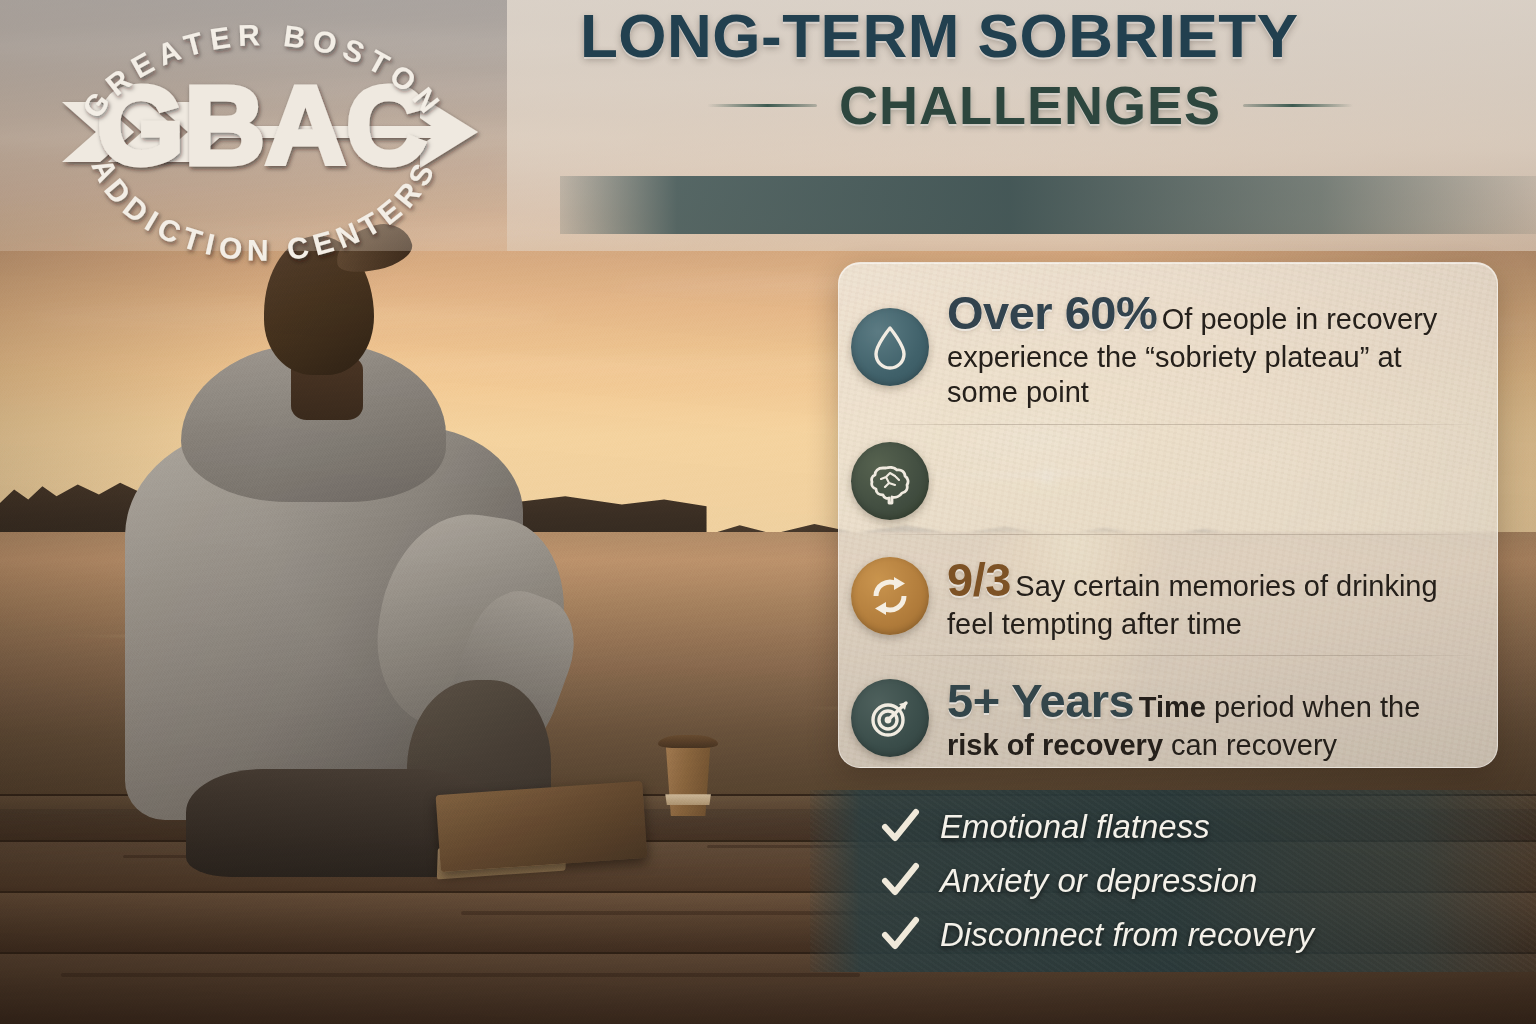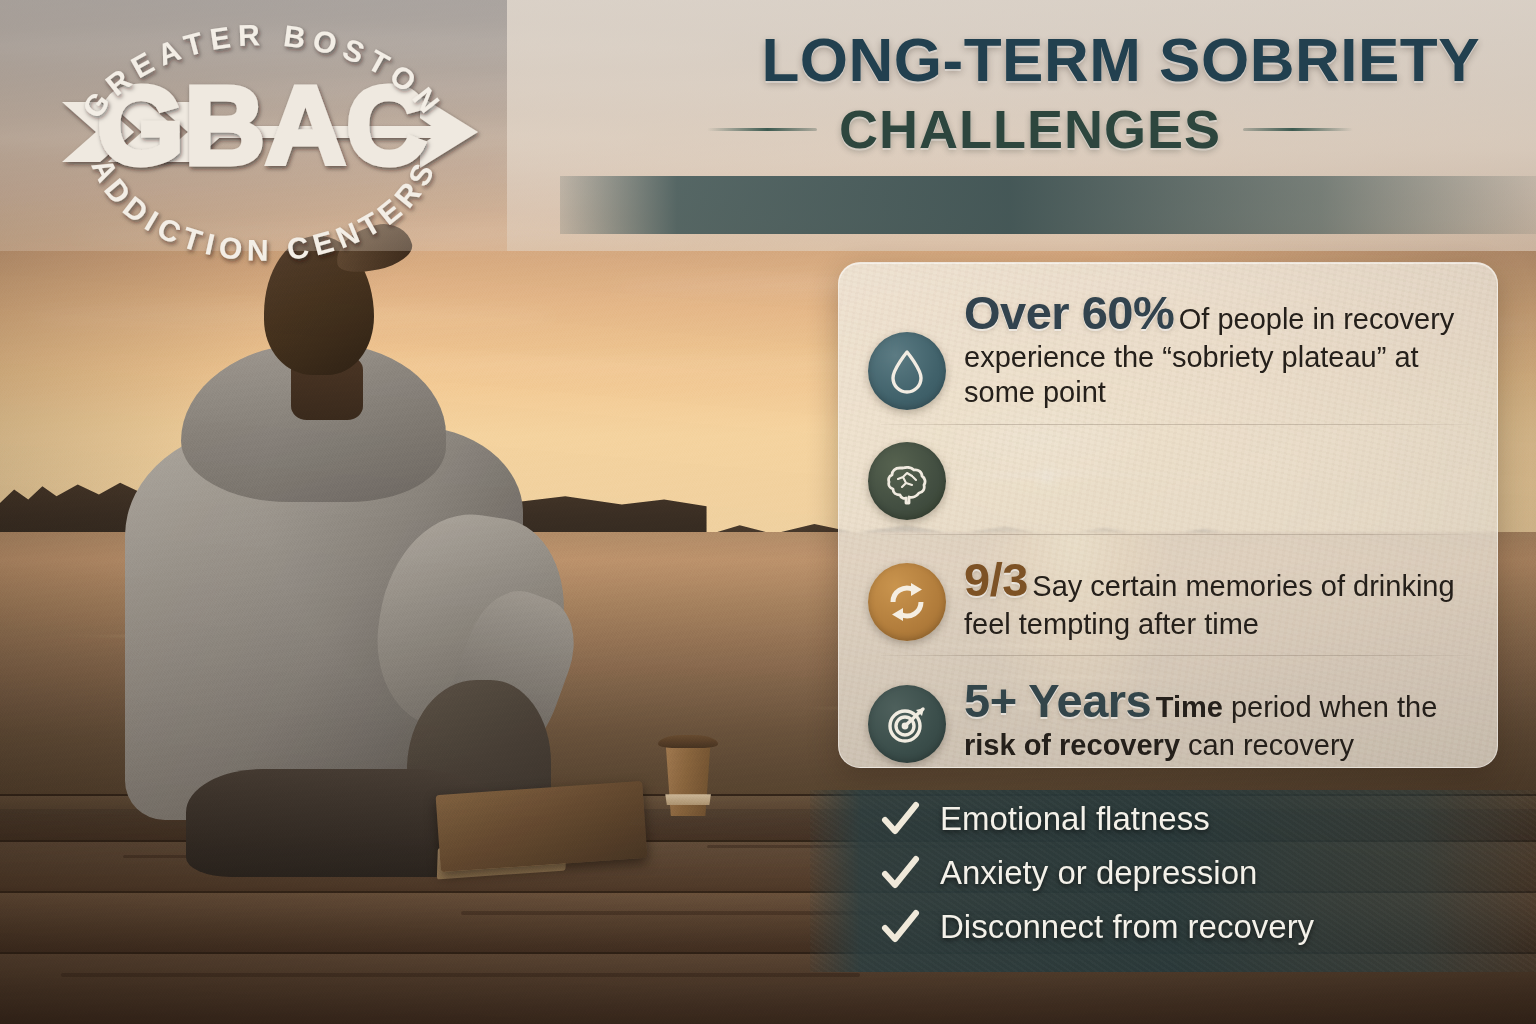--- a/index.html
+++ b/index.html
@@ -203,21 +203,21 @@
   .header-wash-r {
     position:absolute; left:33%; top:0; width:67%; height:24.5%;
     background:linear-gradient(180deg, rgba(236,226,214,.72) 0%, rgba(232,220,206,.66) 60%, rgba(226,212,198,.42) 100%);
   }
 
   
   .logo { position:absolute; left:48px; top:18px; width:430px; height:228px; }
   .logo svg { width:100%; height:100%; overflow:visible; }
 
   
-  .title-block { position:absolute; left:580px; top:28px; width:900px; text-align:right; }
+  .title-block { position:absolute; left:580px; top:4px; width:900px; text-align:left; }
   .title-main {
     font-size:62px; font-weight:bold; letter-spacing:.5px; line-height:1.04;
     color:#22404f;
     text-shadow:0 2px 0 rgba(255,255,255,.38), 0 3px 7px rgba(40,30,22,.30);
     font-family:"Liberation Sans", sans-serif;
   }
   .title-sub-row { display:flex; align-items:center; justify-content:center; gap:22px; margin-top:6px; }
   .rule { height:3px; flex:0 0 110px; background:linear-gradient(90deg, rgba(45,70,62,0), #3c5a50 55%, rgba(45,70,62,.25)); border-radius:2px; }
   .rule.r2 { background:linear-gradient(270deg, rgba(45,70,62,0), #3c5a50 55%, rgba(45,70,62,.25)); }
   .title-sub {
@@ -246,22 +246,22 @@
     overflow:hidden;
   }
   .card::after {
     content:""; position:absolute; inset:0; pointer-events:none; opacity:.30;
     background-image:
       repeating-linear-gradient(13deg, rgba(150,130,110,.10) 0 2px, rgba(255,255,255,.08) 2px 5px),
       repeating-linear-gradient(99deg, rgba(140,120,100,.08) 0 3px, rgba(255,255,255,.06) 3px 7px);
   }
   .stat-rows { position:relative; z-index:2; padding:4px 0; }
   .stat {
-    display:flex; align-items:flex-end; gap:18px;
-    padding:16px 26px 14px 29px; position:relative;
+    display:flex; align-items:center; gap:18px;
+    padding:16px 26px 14px 12px; position:relative;
   }
   .stat + .stat::before {
     content:""; position:absolute; left:42px; right:26px; top:0; height:1px;
     background:linear-gradient(90deg, rgba(120,105,90,.05), rgba(120,105,90,.32) 18%, rgba(120,105,90,.28) 82%, rgba(120,105,90,.04));
   }
   .icon-badge {
     flex:0 0 auto; width:78px; height:78px; border-radius:50%;
     display:flex; align-items:center; justify-content:center;
     box-shadow:0 3px 8px rgba(40,28,18,.28), inset 0 -2px 6px rgba(0,0,0,.18);
     margin-top:2px;
@@ -283,21 +283,21 @@
   .check-band {
     position:absolute; left:810px; top:790px; width:726px; height:182px;
     background:
       linear-gradient(90deg, rgba(48,66,68,.10) 0%, rgba(44,62,64,.86) 7%, rgba(40,58,60,.90) 50%, rgba(48,64,64,.64) 84%, rgba(60,70,68,.12) 100%);
   }
   .check-band::after {
     content:""; position:absolute; inset:0; opacity:.30;
     background-image:repeating-linear-gradient(34deg, rgba(255,255,255,.05) 0 2px, rgba(0,0,0,.07) 2px 5px);
   }
   .checklist { position:absolute; left:880px; top:800px; width:620px; }
-  .check-item { display:flex; align-items:flex-start; gap:20px; height:54px; }
+  .check-item { display:flex; align-items:center; gap:20px; height:54px;font-style:italic; }
   .check-mark { flex:0 0 auto; width:40px; height:40px; }
   .check-mark svg { width:40px; height:40px; }
   .check-label {
     font-size:33px; color:#f4f1e9; font-weight:normal;
     text-shadow:0 2px 5px rgba(0,0,0,.62);
   }
 </style>
 </head>
 <body>
 

